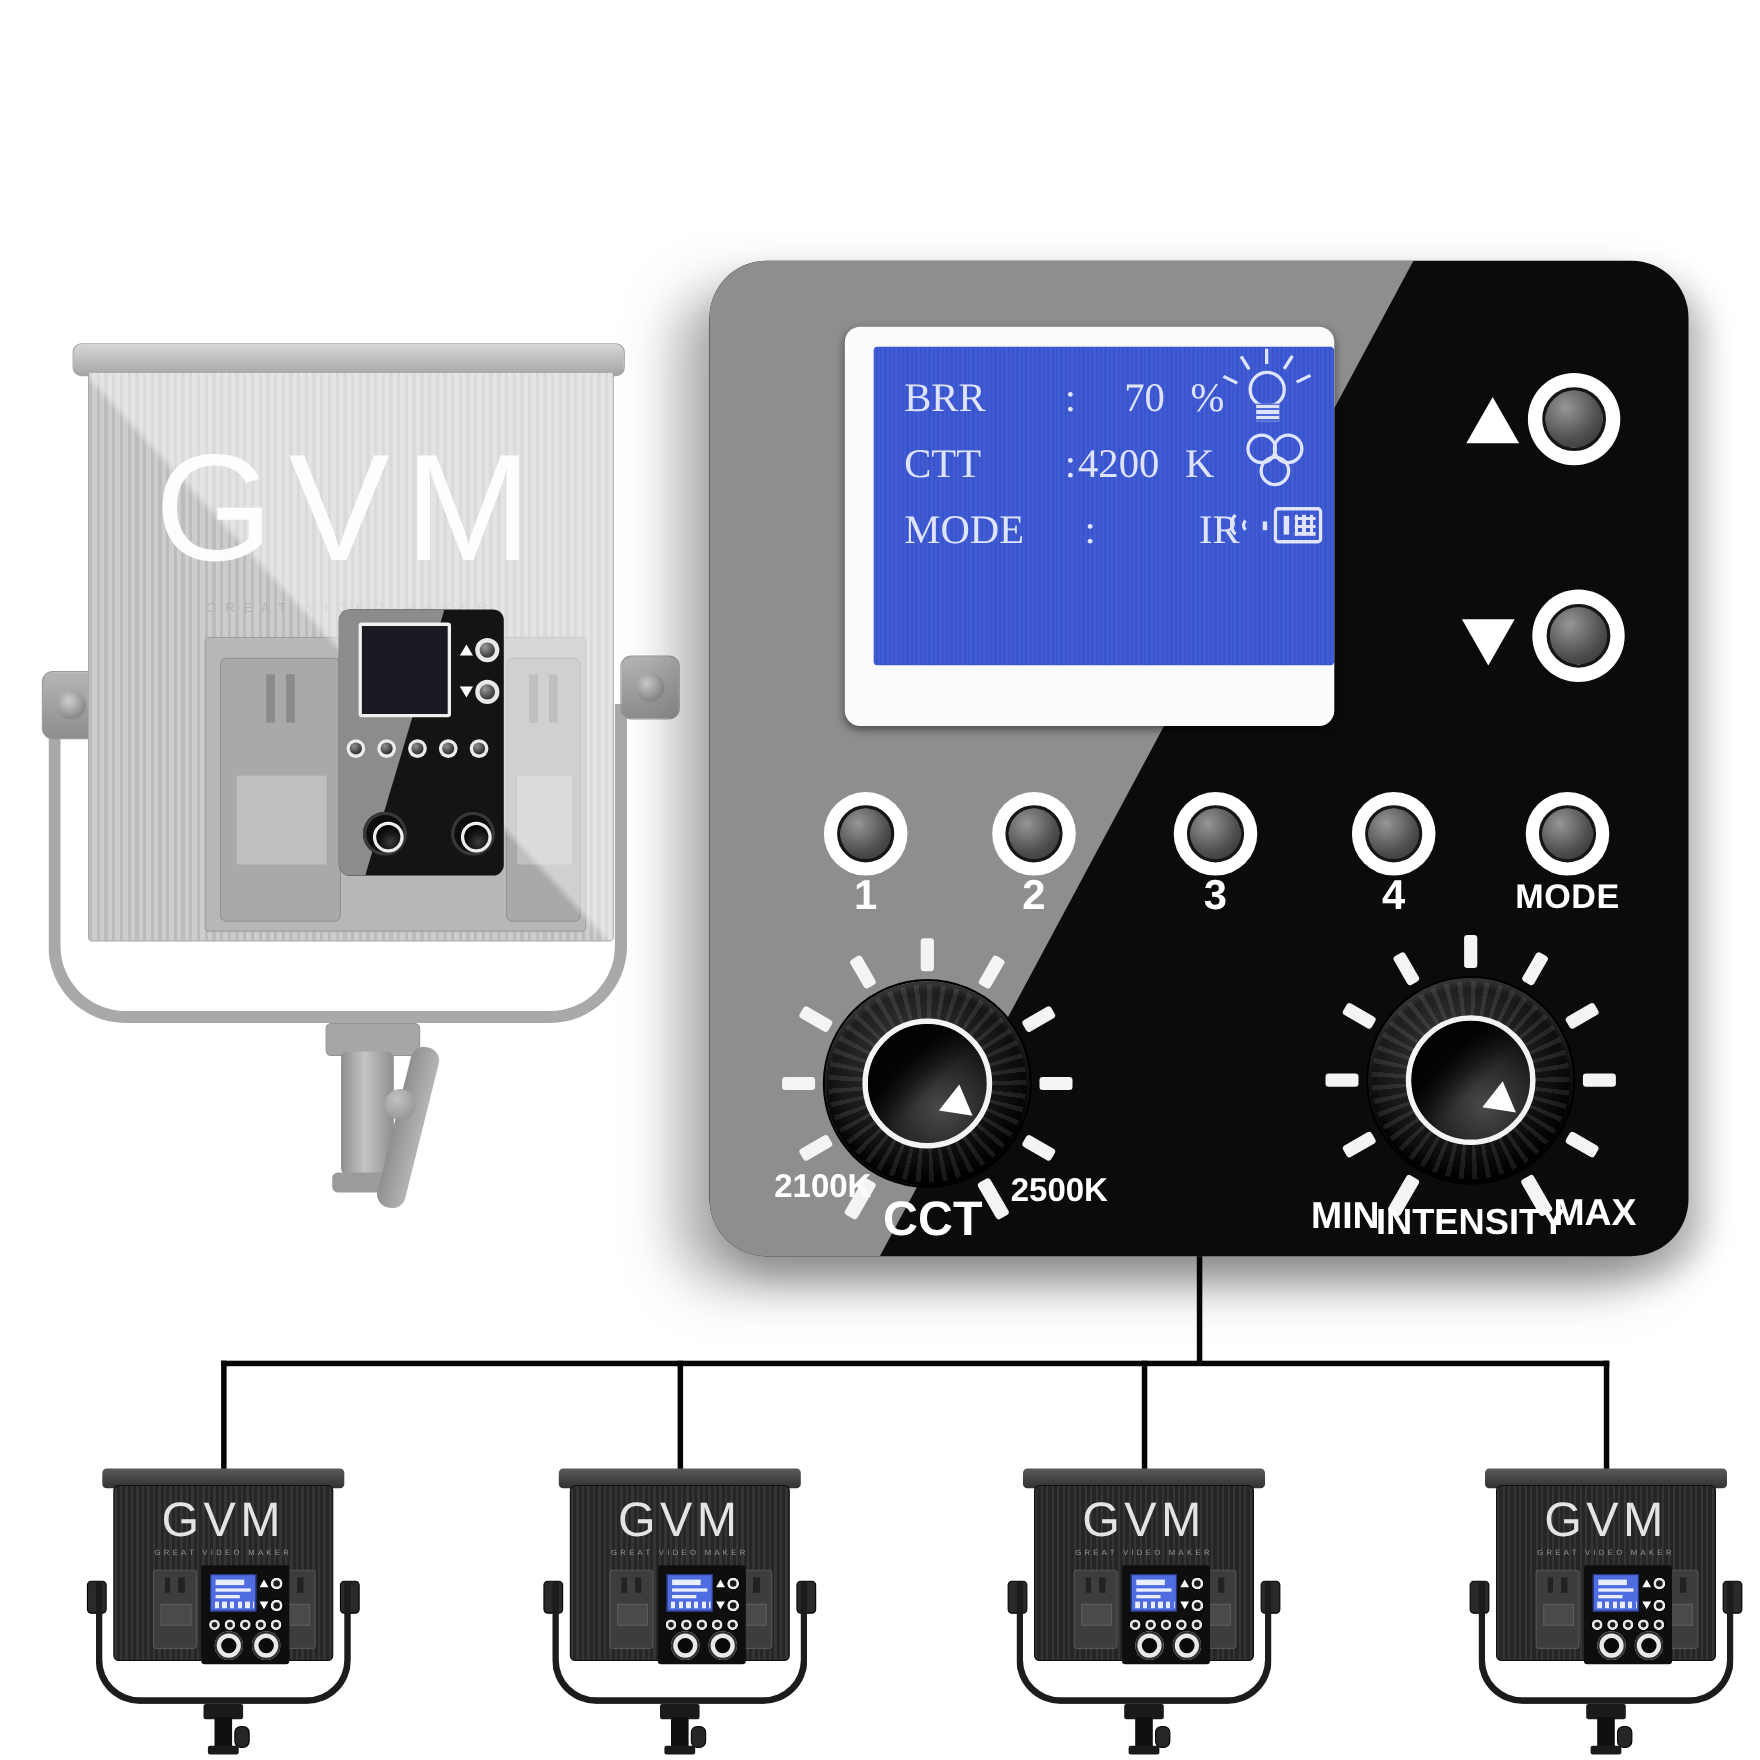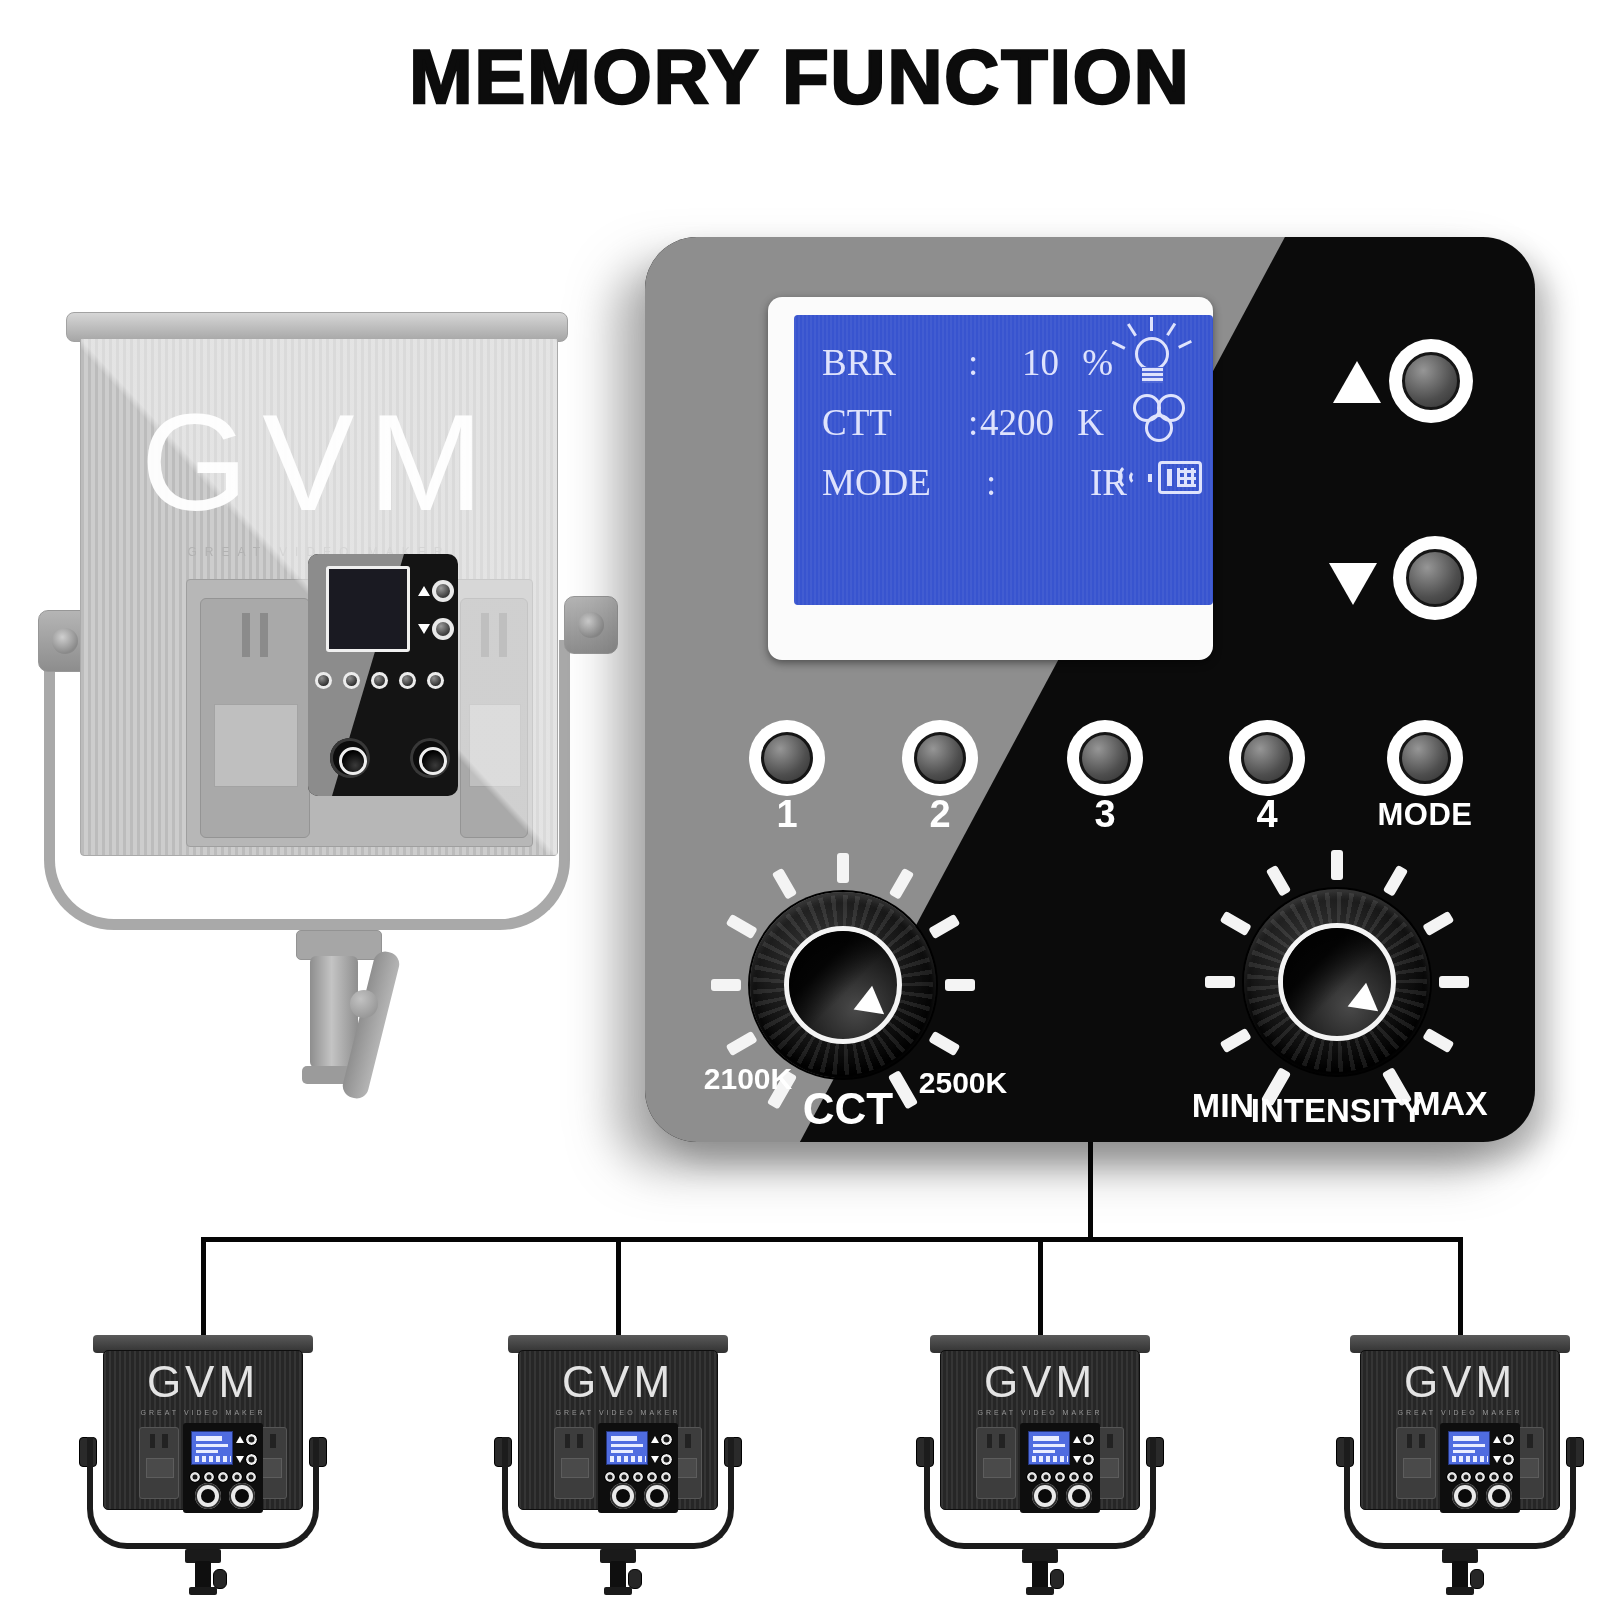--- a/index.html
+++ b/index.html
@@ -217,21 +217,20 @@
   .s-sknob { position:absolute; left:130px; top:234px; width:14px; height:20px; background:#262626;
     border:1px solid #000; border-radius:6px; }
   .s-flare { position:absolute; left:106px; top:252px; width:28px; height:8px; background:#1a1a1a; border-radius:2px; }
 </style>
 </head>
 <body>
 
 <div class="stage">
 
   <header class="title">
-    <div>MEMORY FUNCTION</div>
   </header>
 
   <div class="ghost">
     <div class="yoke-frame"></div>
     <div class="pivot pl"></div>
     <div class="pivot pr"></div>
     <div class="top-cap"></div>
     <div class="gbody">
       <div class="brand">GVM</div>
       <div class="tagline">GREAT VIDEO MAKER</div>
@@ -266,21 +265,21 @@
 
   <section class="panel">
     <div class="wedge"></div>
 
     <div class="lcd-bezel">
       <div class="lcd">
 
         <div class="lcd-row r1">
           <span class="lbl">BRR</span>
           <span class="sep">:</span>
-          <span class="val">10 %</span>
+          <span class="val">70 %</span>
         </div>
         <div class="lcd-row r2">
           <span class="lbl">CTT</span>
           <span class="sep">:</span>
           <span class="val">4200 K</span>
         </div>
         <div class="lcd-row r3">
           <span class="lbl">MODE</span>
           <span class="sep">:</span>
           <span class="val">IR</span>

